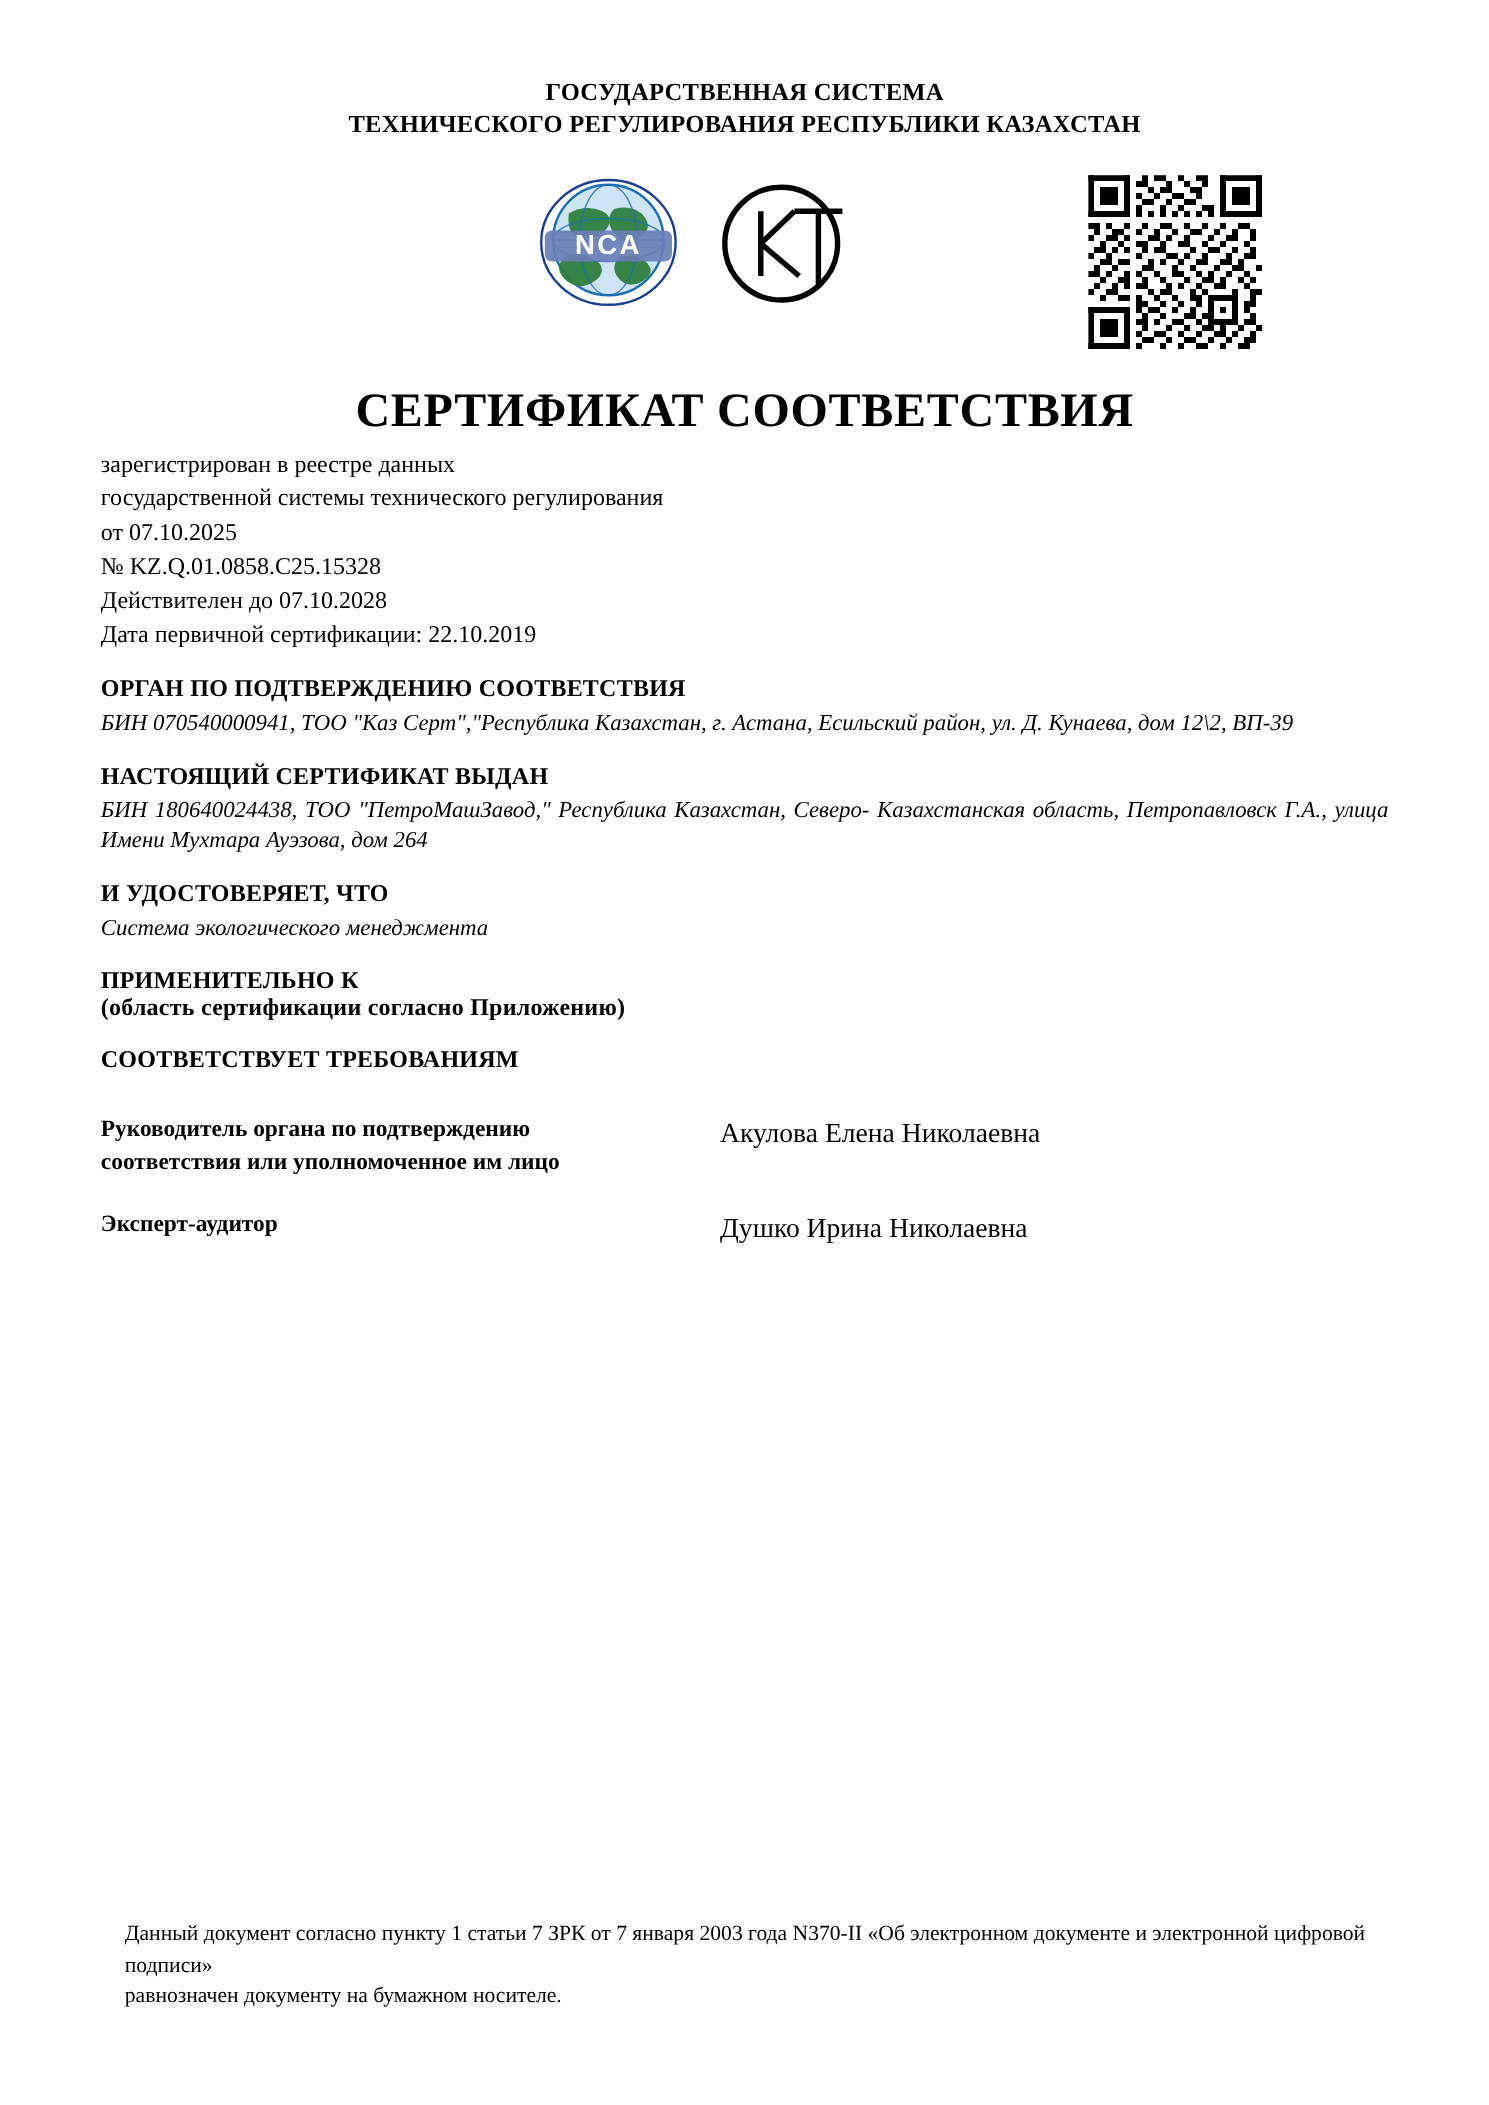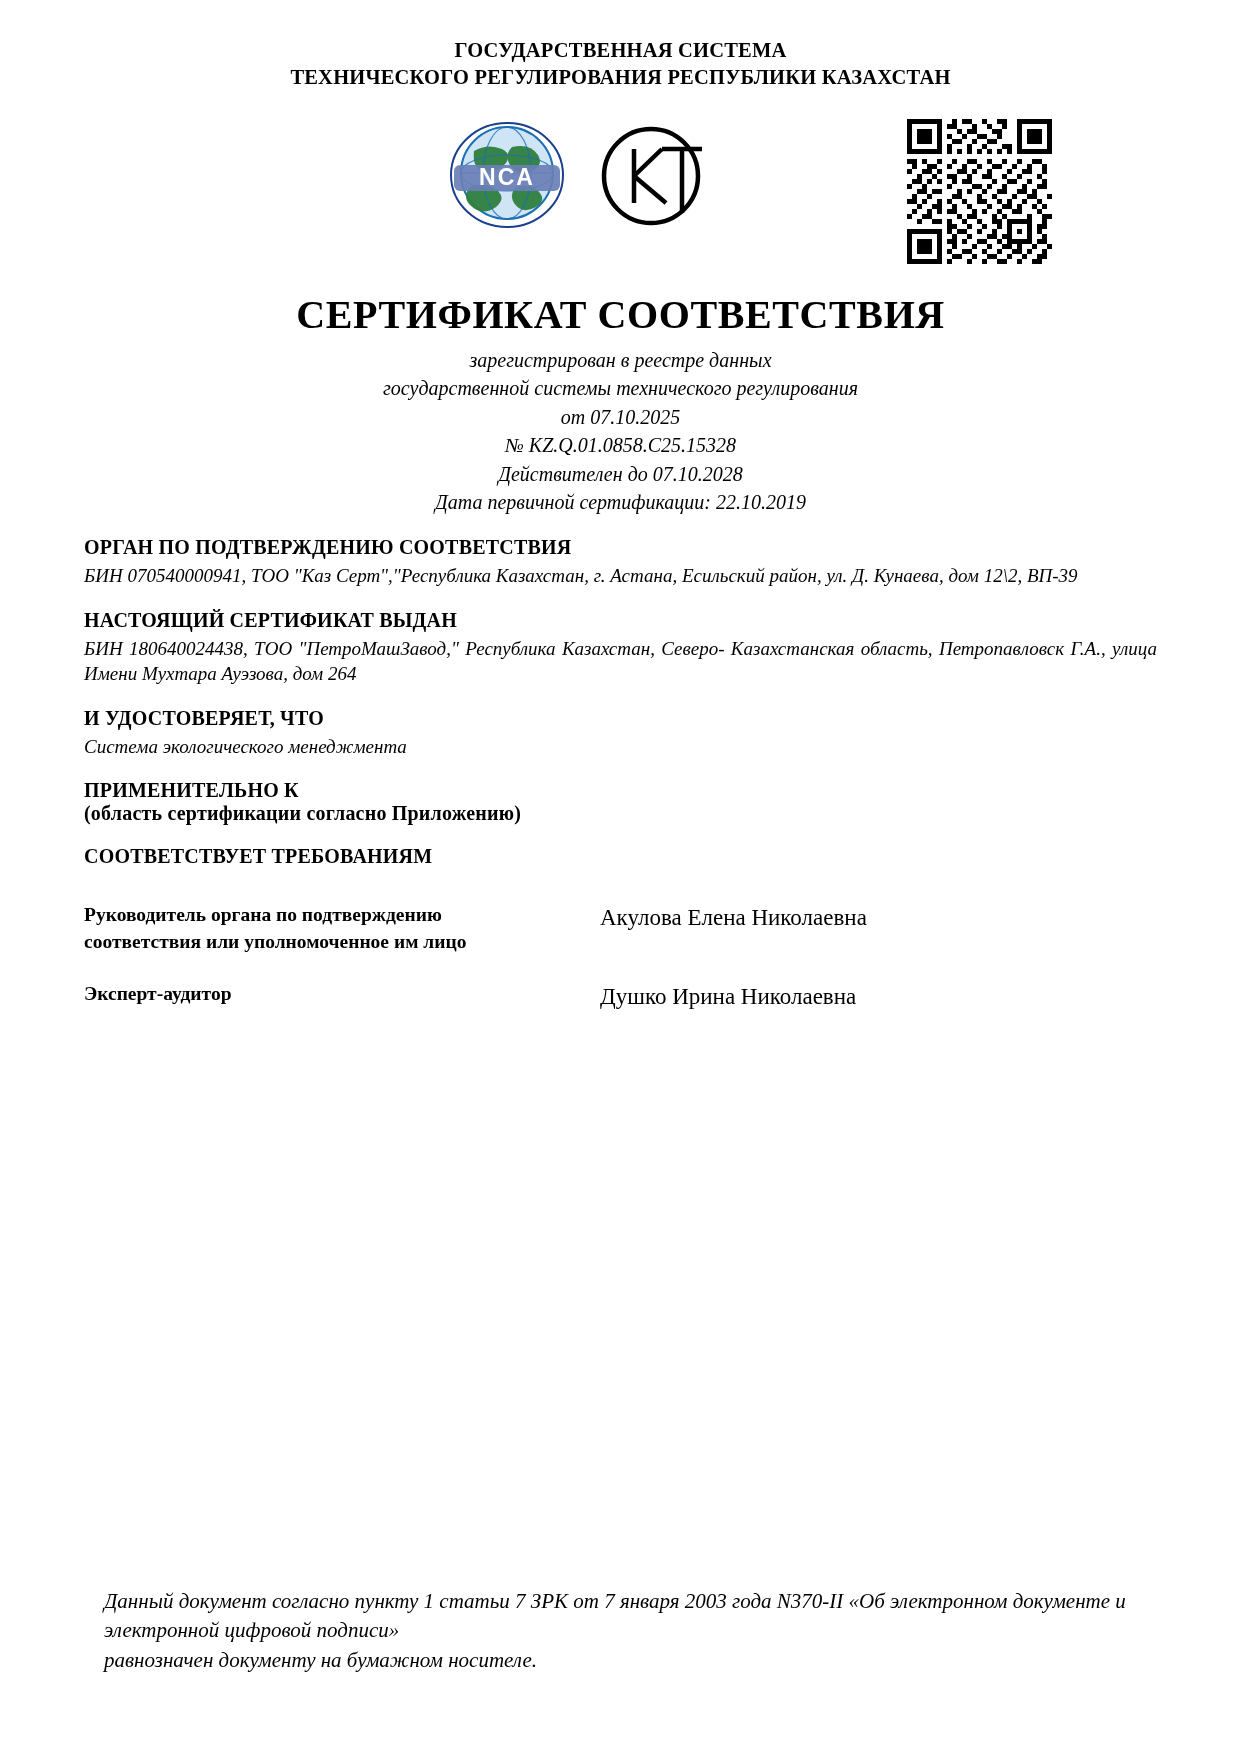--- a/index.html
+++ b/index.html
@@ -18,21 +18,21 @@
     position: relative;
     width: 1241px;
     height: 1754px;
     box-sizing: border-box;
     padding: 0 84px;
   }
 
   
   .doc-header {
     text-align: center;
-    padding-top: 37px;
+    padding-top: 64px;
     font-weight: bold;
     font-size: 20.5px;
     line-height: 1.32;
     letter-spacing: 0.2px;
   }
 
   
   .logos-row {
     position: relative;
     height: 150px;
@@ -63,25 +63,23 @@
 
   
   .cert-title {
     text-align: center;
     font-weight: bold;
     font-size: 40px;
     letter-spacing: 0.6px;
     margin-top: 22px;
   }
   .center-lines {
-    text-align: center;
     font-size: 20px;
     line-height: 1.42;
     margin-top: 8px;
-    font-style: italic;
   }
   .center-lines div { margin: 0; }
 
   
   .section { margin-top: 20px; }
   .sec-head {
     font-weight: bold;
     font-size: 20px;
     letter-spacing: 0.2px;
   }
@@ -111,25 +109,24 @@
     padding-left: 16px;
   }
   .sig-row.second { margin-top: 26px; }
 
   
   .footer {
     position: absolute;
     left: 84px;
     right: 84px;
     bottom: 78px;
-    font-size: 21px;
+    font-size: 18px;
     line-height: 1.42;
     text-align: left;
     padding-left: 20px;
-    font-style: italic;
   }
 </style>
 </head>
 <body>
 
 <div class="page">
 
   <div class="doc-header">
     <div>ГОСУДАРСТВЕННАЯ СИСТЕМА</div>
     <div>ТЕХНИЧЕСКОГО РЕГУЛИРОВАНИЯ РЕСПУБЛИКИ КАЗАХСТАН</div>

